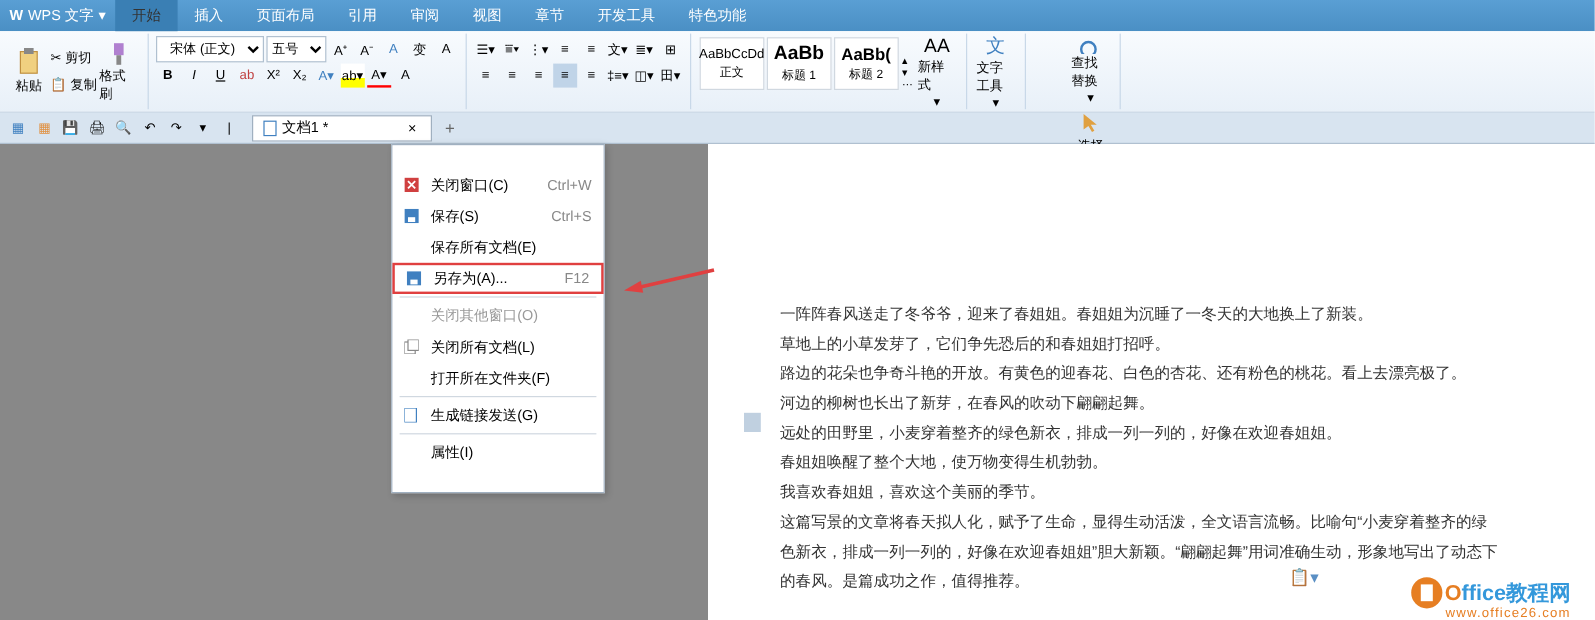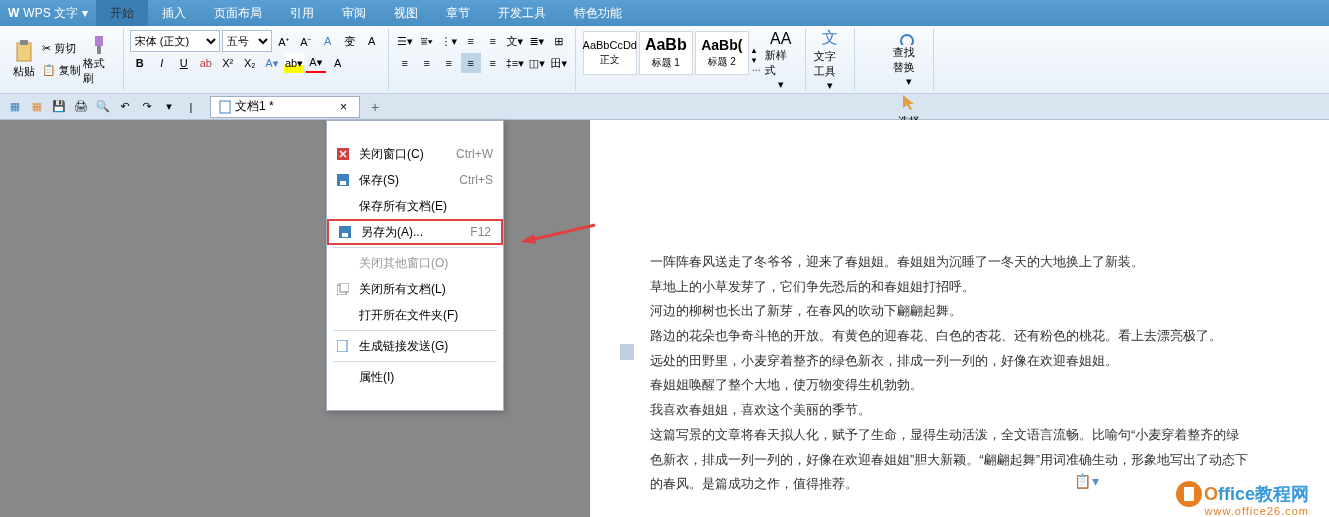--- a/index.html
+++ b/index.html
@@ -98,21 +98,21 @@
       <svg width="18" height="22">
           <rect x="5" y="2" width="8" height="10" fill="#b080d0"></rect>
           <rect x="7" y="12" width="4" height="8" fill="#888"></rect>
         </svg>
       <span>格式刷</span>
     </div>
   </div>
 
   <div class="ribbon-group">
     <div class="ribbon-row">
-      <select class="font-select" style="width:90px;"><option>宋体 (正文)</option></select>
+      <select class="font-select" style="width:90px;text-align:center;"><option>宋体 (正文)</option></select>
       <select class="font-select" style="width:50px;"><option>五号</option></select>
       <div class="ribbon-btn">A⁺</div>
       <div class="ribbon-btn">A⁻</div>
       <div class="ribbon-btn" style="color:#4080c0;">A</div>
       <div class="ribbon-btn">变</div>
       <div class="ribbon-btn">A</div>
     </div>
     <div class="ribbon-row">
       <div class="ribbon-btn bold">B</div>
       <div class="ribbon-btn italic">I</div>
@@ -223,22 +223,22 @@
 </div>
 
 <div class="workspace">
   <div class="gray-area" style="width:590px;"></div>
   <div style="flex:1;background:#fff;"></div>
 </div>
 
 <div class="page">
   <p>一阵阵春风送走了冬爷爷，迎来了春姐姐。春姐姐为沉睡了一冬天的大地换上了新装。</p>
   <p>草地上的小草发芽了，它们争先恐后的和春姐姐打招呼。</p>
+  <p>路边的花朵也争奇斗艳的开放。有黄色的迎春花、白色的杏花、还有粉色的桃花。看上去漂亮极了。</p>
   <p>河边的柳树也长出了新芽，在春风的吹动下翩翩起舞。</p>
-  <p>路边的花朵也争奇斗艳的开放。有黄色的迎春花、白色的杏花、还有粉色的桃花。看上去漂亮极了。</p>
   <p>远处的田野里，小麦穿着整齐的绿色新衣，排成一列一列的，好像在欢迎春姐姐。</p>
   <p>春姐姐唤醒了整个大地，使万物变得生机勃勃。</p>
   <p>我喜欢春姐姐，喜欢这个美丽的季节。</p>
   <p>这篇写景的文章将春天拟人化，赋予了生命，显得生动活泼，全文语言流畅。比喻句“小麦穿着整齐的绿色新衣，排成一列一列的，好像在欢迎春姐姐”胆大新颖。“翩翩起舞”用词准确生动，形象地写出了动态下的春风。是篇成功之作，值得推荐。</p>
 </div>
 
 <div class="context-menu">
   <div class="menu-item">
     <span class="menu-icon">
         <svg width="12" height="12">

